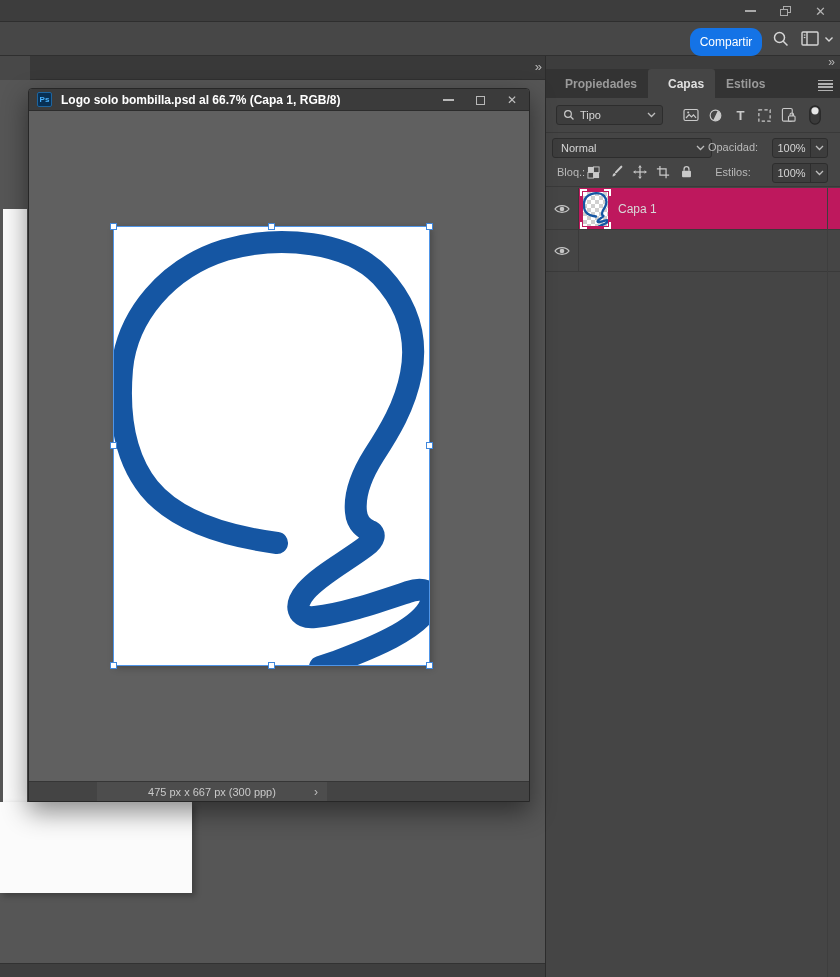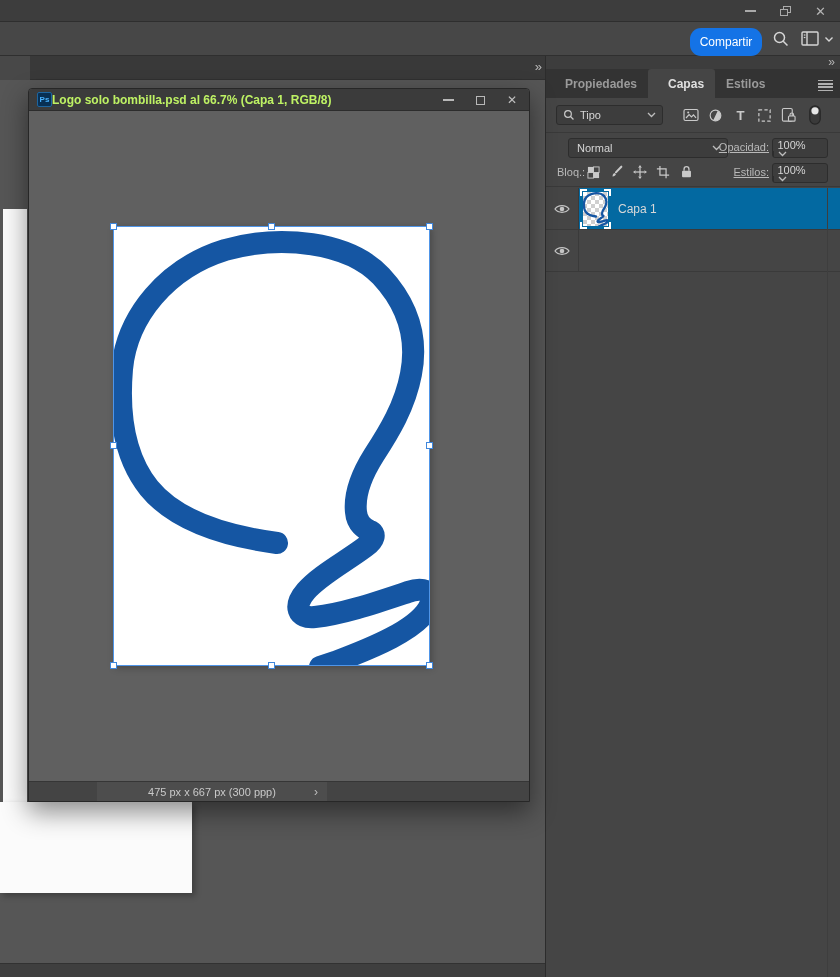--- a/index.html
+++ b/index.html
@@ -30,21 +30,21 @@
   .tabstrip .left-block{position:absolute;left:0;top:0;width:30px;height:24px;background:#484848;}
   .tabstrip .overflow{position:absolute;right:4px;top:3px;font-size:13px;color:#b8b8b8;letter-spacing:-1px;}
   
   .bg-strip{position:absolute;left:3px;top:209px;width:24px;height:593px;background:#fbfbfb;z-index:1;}
   .bg-rect{position:absolute;left:0;top:802px;width:192px;height:91px;background:#fbfbfb;box-shadow:3px 3px 6px rgba(0,0,0,.28);z-index:1;}
   .bg-bottom{position:absolute;left:0;top:963px;width:545px;height:14px;background:#3f3f3f;border-top:1px solid #323232;z-index:1;}
   
   .docwin{position:absolute;left:28px;top:88px;width:502px;height:714px;background:#606060;border:1px solid #272727;border-radius:4px 4px 0 0;box-shadow:0 10px 26px rgba(0,0,0,.45);z-index:5;overflow:hidden;}
   .doc-titlebar{position:relative;height:22px;background:#3b3b3b;border-bottom:1px solid #2c2c2c;display:flex;align-items:center;}
   .ps-icon{width:15px;height:15px;margin-left:8px;border-radius:2px;background:#083054;border:1px solid #1d65a0;color:#49b3ff;font-size:8px;font-weight:bold;display:flex;align-items:center;justify-content:center;}
-  .doc-title{font-size:12px;font-weight:bold;color:#bef264;white-space:nowrap;}
+  .doc-title{margin-left:9px;font-size:12px;font-weight:bold;color:#ffffff;white-space:nowrap;}
   .doc-buttons{position:absolute;right:12px;top:0;height:22px;display:flex;align-items:center;gap:22px;}
   .doc-min{width:11px;height:2px;background:#b8b8b8;}
   .doc-max{width:9px;height:9px;border:1.5px solid #b8b8b8;}
   .doc-close{color:#c0c0c0;font-size:12px;line-height:1;}
   .canvas-area{position:relative;height:670px;background:#606060;}
   .canvas{position:absolute;left:84px;top:115px;width:317px;height:440px;background:#ffffff;overflow:hidden;box-shadow:2px 2px 7px rgba(0,0,0,.25);}
   .transform-box{position:absolute;left:84px;top:115px;width:317px;height:440px;border:1px solid #4f95e8;pointer-events:none;}
   .handle{position:absolute;width:7px;height:7px;background:#ffffff;border:1px solid #3f87dc;}
   .h-tl{left:-4px;top:-4px;} .h-tm{left:calc(50% - 4px);top:-4px;} .h-tr{right:-4px;top:-4px;}
   .h-ml{left:-4px;top:calc(50% - 4px);} .h-mr{right:-4px;top:calc(50% - 4px);}
@@ -61,33 +61,33 @@
   .tab{display:flex;align-items:center;padding:0 11px;font-size:12px;font-weight:bold;color:#9a9a9a;}
   .tab.active{background:#454545;color:#e0e0e0;border-radius:3px 3px 0 0;padding-left:20px;}
   .panel-menu{position:absolute;right:7px;top:11px;width:15px;height:11px;
     background:repeating-linear-gradient(to bottom,#b0b0b0 0 1.5px,transparent 1.5px 3.2px);}
   .dock-body{position:relative;height:879px;background:#454545;font-size:11px;}
   .divider{position:absolute;left:0;width:295px;height:1px;background:#393939;}
   .row-abs{position:absolute;left:0;width:295px;height:22px;}
   .select{position:absolute;height:20px;background:#3d3d3d;border:1px solid #2d2d2d;border-radius:3px;display:flex;align-items:center;color:#d5d5d5;}
   .select .chev{margin-left:auto;margin-right:6px;width:9px;height:6px;}
   .tipo-select{left:10px;top:1px;width:107px;padding-left:6px;gap:5px;}
-  .normal-select{left:22px;top:1px;width:160px;padding-left:8px;}
-  .fld-label{position:absolute;left:151px;top:4px;width:72px;text-align:right;color:#b9b9b9;text-decoration:underline;}
-  .val-box{position:absolute;left:226px;top:1px;width:56px;height:20px;background:#3d3d3d;border:1px solid #2d2d2d;border-radius:3px;display:flex;flex-direction:column;}
+  .normal-select{left:6px;top:1px;width:160px;padding-left:8px;}
+  .fld-label{position:absolute;left:151px;top:4px;width:72px;text-align:center;color:#b9b9b9;}
+  .val-box{position:absolute;left:226px;top:1px;width:56px;height:20px;background:#3d3d3d;border:1px solid #2d2d2d;border-radius:3px;display:flex;}
   .val-txt{width:37px;display:flex;align-items:center;justify-content:center;color:#d5d5d5;}
   .val-chev{width:17px;border-left:1px solid #2d2d2d;display:flex;align-items:center;justify-content:center;}
   .ficon{position:absolute;top:3px;width:16px;height:16px;display:flex;align-items:center;justify-content:center;}
   .bloq-label{position:absolute;left:11px;top:4px;color:#b9b9b9;}
   
   .layers{position:absolute;left:0;top:90px;width:295px;}
   .layer-row{position:relative;height:42px;display:flex;border-bottom:1px solid #3a3a3a;}
   .eye-cell{width:33px;border-right:1px solid #3a3a3a;display:flex;align-items:center;justify-content:center;}
   .layer-content{flex:1;display:flex;align-items:center;position:relative;}
-  .layer-content.selected{background:#0369a1;}
+  .layer-content.selected{background:#be185d;}
   .thumb-wrap{position:relative;margin-left:3px;width:27px;height:36px;}
   .thumb-checker{position:absolute;left:1px;top:1px;width:25px;height:34px;background-color:#ffffff;
     background-image:linear-gradient(45deg,#cfcfcf 25%,transparent 25%,transparent 75%,#cfcfcf 75%),
                      linear-gradient(45deg,#cfcfcf 25%,transparent 25%,transparent 75%,#cfcfcf 75%);
     background-size:8px 8px;background-position:0 0,4px 4px;}
   .bracket{position:absolute;width:7px;height:7px;}
   .b-tl{left:-2px;top:-2px;border-left:2px solid #ffffff;border-top:2px solid #ffffff;}
   .b-tr{right:-2px;top:-2px;border-right:2px solid #ffffff;border-top:2px solid #ffffff;}
   .b-bl{left:-2px;bottom:-2px;border-left:2px solid #ffffff;border-bottom:2px solid #ffffff;}
   .b-br{right:-2px;bottom:-2px;border-right:2px solid #ffffff;border-bottom:2px solid #ffffff;}

